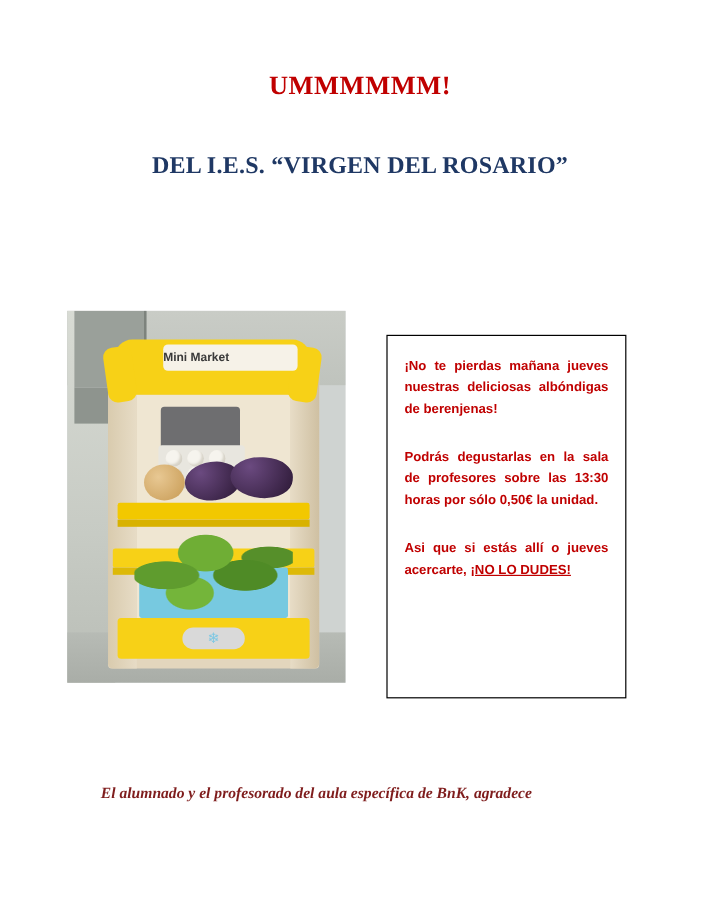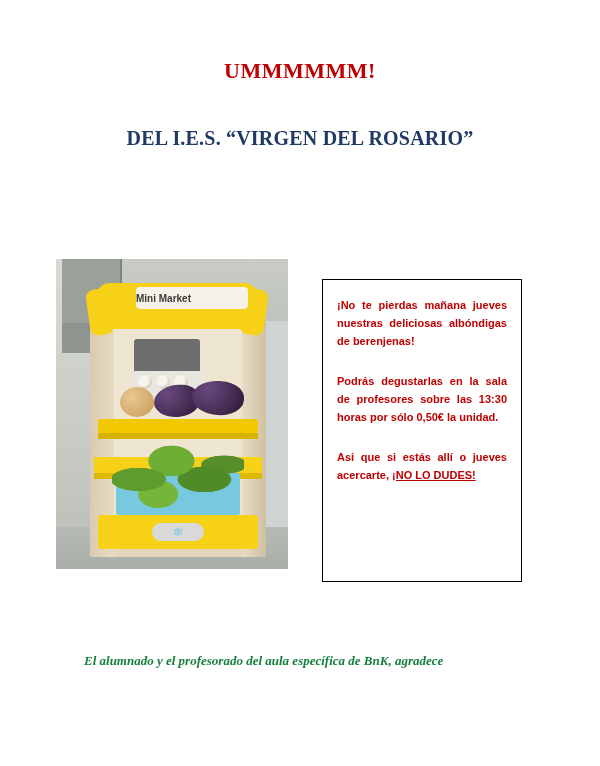--- a/index.html
+++ b/index.html
@@ -251,21 +251,21 @@
     margin: 0 0 22px 0;
   }
   .tb-p.last { margin-bottom: 0; }
   .tb-underline { text-decoration: underline; }
 
   .footer {
     position: absolute;
     left: 84px;
     top: 650px;
     width: 440px;
-    color: #15803d;
+    color: #7f1d1d;
     font-family: "Liberation Serif", serif;
     font-style: italic;
     font-weight: bold;
     font-size: 13px;
     line-height: 22px;
     text-align: left;
   }
 </style>
 </head>
 <body>

